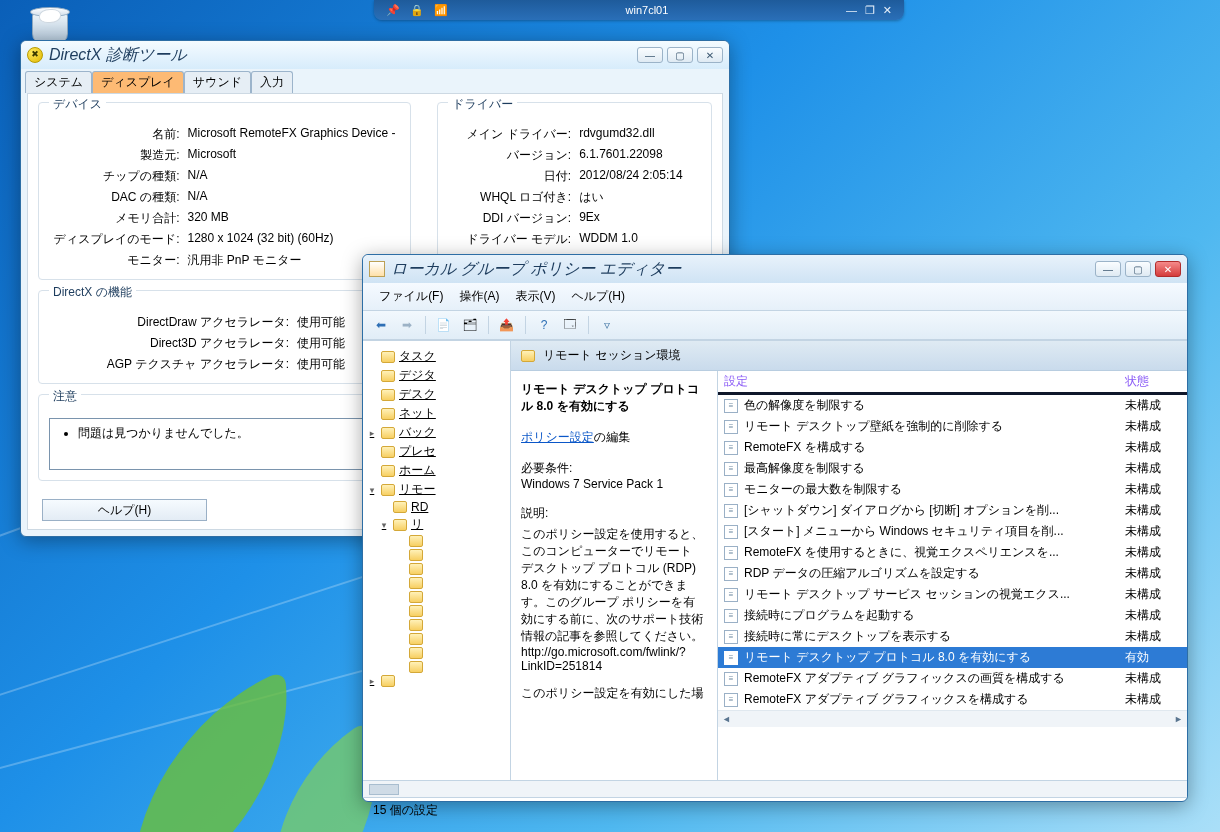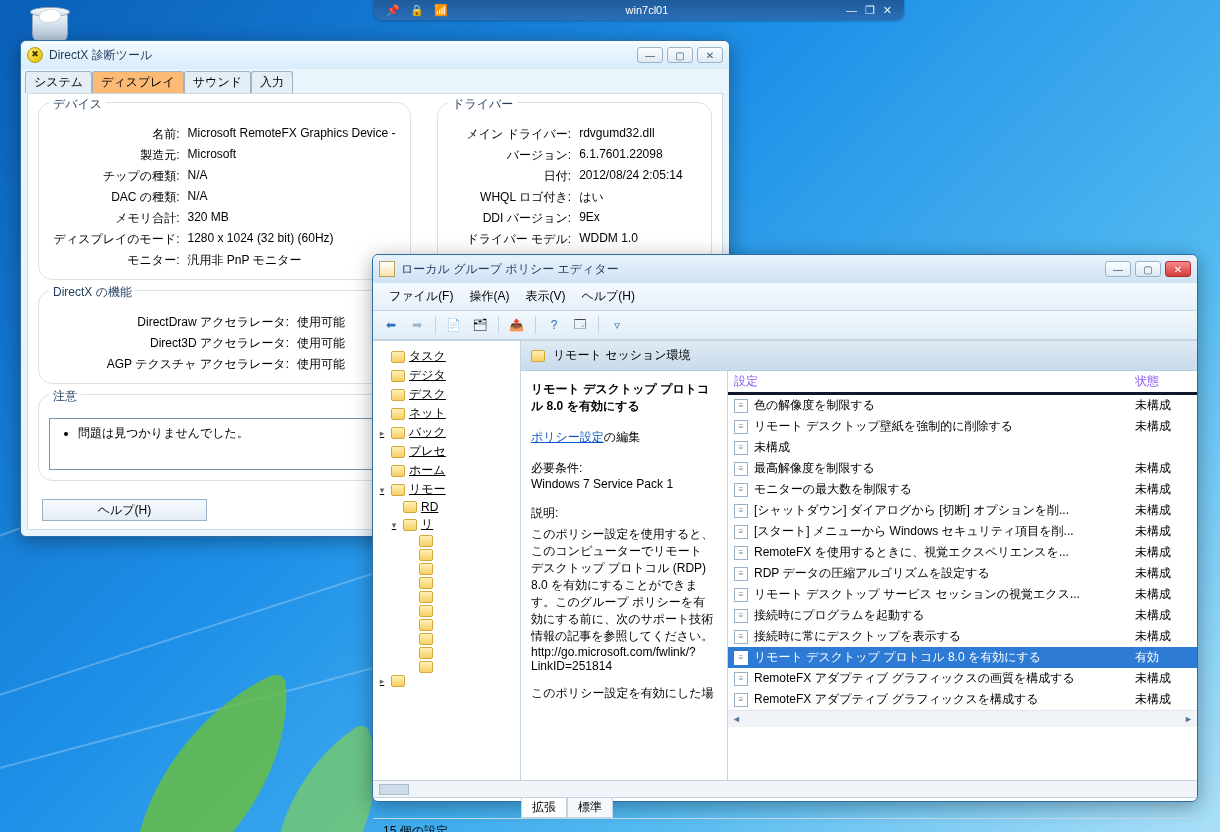--- a/index.html
+++ b/index.html
@@ -38,44 +38,44 @@
 .recycle .crumple{position:absolute; top:-4px; left:6px; width:22px; height:14px; background:#fff; border-radius:50% 40% 50% 40%; border:1px solid #cfd8e0;}
 
 
 .window {
   position:absolute; background:#eaf4fb;
   border:1px solid #2d6ea5; border-radius:6px;
   box-shadow:0 4px 20px rgba(0,0,0,0.35);
 }
 .titlebar{ height:28px; display:flex; align-items:center; padding:0 6px; background:linear-gradient(180deg,#f4fbff,#d7ecfb); border-radius:6px 6px 0 0;}
 .titlebar .icon{width:16px;height:16px;margin-right:6px;border-radius:50%;background:radial-gradient(circle at 30% 30%,#ffe95c,#e0b802);border:1px solid #b89c00; font-size:9px;line-height:13px;text-align:center;color:#3a3a00;}
-.titlebar .ttext{ color:#1d3c5d; font-size:12px;}
+.titlebar .ttext{ color:#1d3c5d; font-size:16px;font-style:italic;}
 .titlebar .spacer{flex:1;}
 .wctrl{display:flex; gap:4px;}
 .wbtn{width:26px;height:16px;border:1px solid #9bb3c8;border-radius:3px;background:linear-gradient(180deg,#fafdff,#dfeaf3);display:flex;align-items:center;justify-content:center;font-size:10px;color:#3b5770;cursor:pointer;}
 .wbtn.close{background:linear-gradient(180deg,#f58a8a,#d43c3c);border-color:#b02c2c;color:#fff;}
 
 
 .dxdiag{ top:40px; left:20px; width:710px; }
 .tabs{display:flex; padding:2px 4px 0 4px; background:#eaf4fb;}
 .tab{padding:2px 8px; border:1px solid #9cb4cb; border-bottom:none; border-radius:3px 3px 0 0; background:#e6eef5; margin-right:0;font-size:12px;}
 .tab.active{background:#fdba74;}
 .dxcontent{ background:#fff; margin:0 6px 6px 6px; border:1px solid #cdd9e3; padding:8px 10px;}
-.group{border:1px solid #d7e1ea; border-radius:14px; margin-bottom:10px; padding:6px 10px 10px; position:relative;}
+.group{border:1px solid #d7e1ea; border-radius:4px; margin-bottom:10px; padding:6px 10px 10px; position:relative;}
 .group .glabel{position:relative; top:-13px; background:#fff; padding:0 4px; display:inline-block; color:#1d3c5d;}
 .twocol{display:flex; gap:26px;}
 .kvtable{display:grid; grid-template-columns:auto auto; column-gap:8px; row-gap:4px;}
 .k{text-align:right; color:#000;}
 .v{text-align:left;}
 .notes{border:1px solid #7a94ad; padding:6px 10px; height:52px; overflow:auto; background:#fff;}
 .notes ul{padding-left:18px;}
 .helpbtn{width:165px; height:22px; margin:8px 0 0 4px; border:1px solid #9ab0c6; background:linear-gradient(180deg,#f6fbff,#e3ecf5); font-size:12px;}
 
 
-.gpedit{ top:254px; left:372px; width:826px; height:548px; background:#fff;}
+.gpedit{ top:254px; left:362px; width:826px; height:548px; background:#fff;}
 .gpedit .titlebar{background:linear-gradient(180deg,#e8f2fb,#cfe3f4);}
 .gp-icon{width:16px;height:16px;margin-right:6px;background:linear-gradient(180deg,#fff,#ffe0a8);border:1px solid #bca055;}
 .menubar{display:flex; padding:3px 8px; background:linear-gradient(180deg,#f5faff,#e6f0f9); border-bottom:1px solid #c3d4e3;}
 .mitem{padding:2px 8px; font-size:12px;}
 .toolbar{display:flex; gap:6px; padding:4px 8px; background:linear-gradient(180deg,#f2f8fd,#e1edf7); border-bottom:1px solid #c3d4e3; align-items:center;}
 .tbtn{width:20px;height:20px;border:1px solid transparent; display:flex; align-items:center; justify-content:center; font-size:12px;}
 .tsep{width:1px;height:18px;background:#c3d4e3; margin:0 2px;}
 .gpbody{display:flex; height:440px; border-top:1px solid #c3d4e3;}
 .tree{width:148px; border-right:1px solid #c3d4e3; overflow:hidden; padding:6px 0;text-decoration:underline;}
 .tnode{display:flex;align-items:center;gap:4px;padding:1px 4px;font-size:12px;white-space:nowrap;}
@@ -385,20 +385,21 @@
                 <span class="c1">色の解像度を制限する</span>
                 <span class="c2">未構成</span>
               </div>
               <div class="prow">
                 <span class="pico">≡</span>
                 <span class="c1">リモート デスクトップ壁紙を強制的に削除する</span>
                 <span class="c2">未構成</span>
               </div>
               <div class="prow">
                 <span class="pico">≡</span>
+                <span class="c1">RemoteFX を構成する</span>
                 <span class="c2">未構成</span>
               </div>
               <div class="prow">
                 <span class="pico">≡</span>
                 <span class="c1">最高解像度を制限する</span>
                 <span class="c2">未構成</span>
               </div>
               <div class="prow">
                 <span class="pico">≡</span>
                 <span class="c1">モニターの最大数を制限する</span>
@@ -461,18 +462,14 @@
               <div class="arrow">►</div>
           </div>
         </div>
       </div>
     </div>
   </div>
   <div class="hscroll">
     <div class="thumb"></div>
       <div class="spacer"></div>
   </div>
-  <div class="dtabs" id="gp-dtabs">
-      <div class="dtab active">拡張</div>
-      <div class="dtab">標準</div>
-    </div>
   <div class="statusbar">15 個の設定</div>
 </div>
 
 </body></html>

